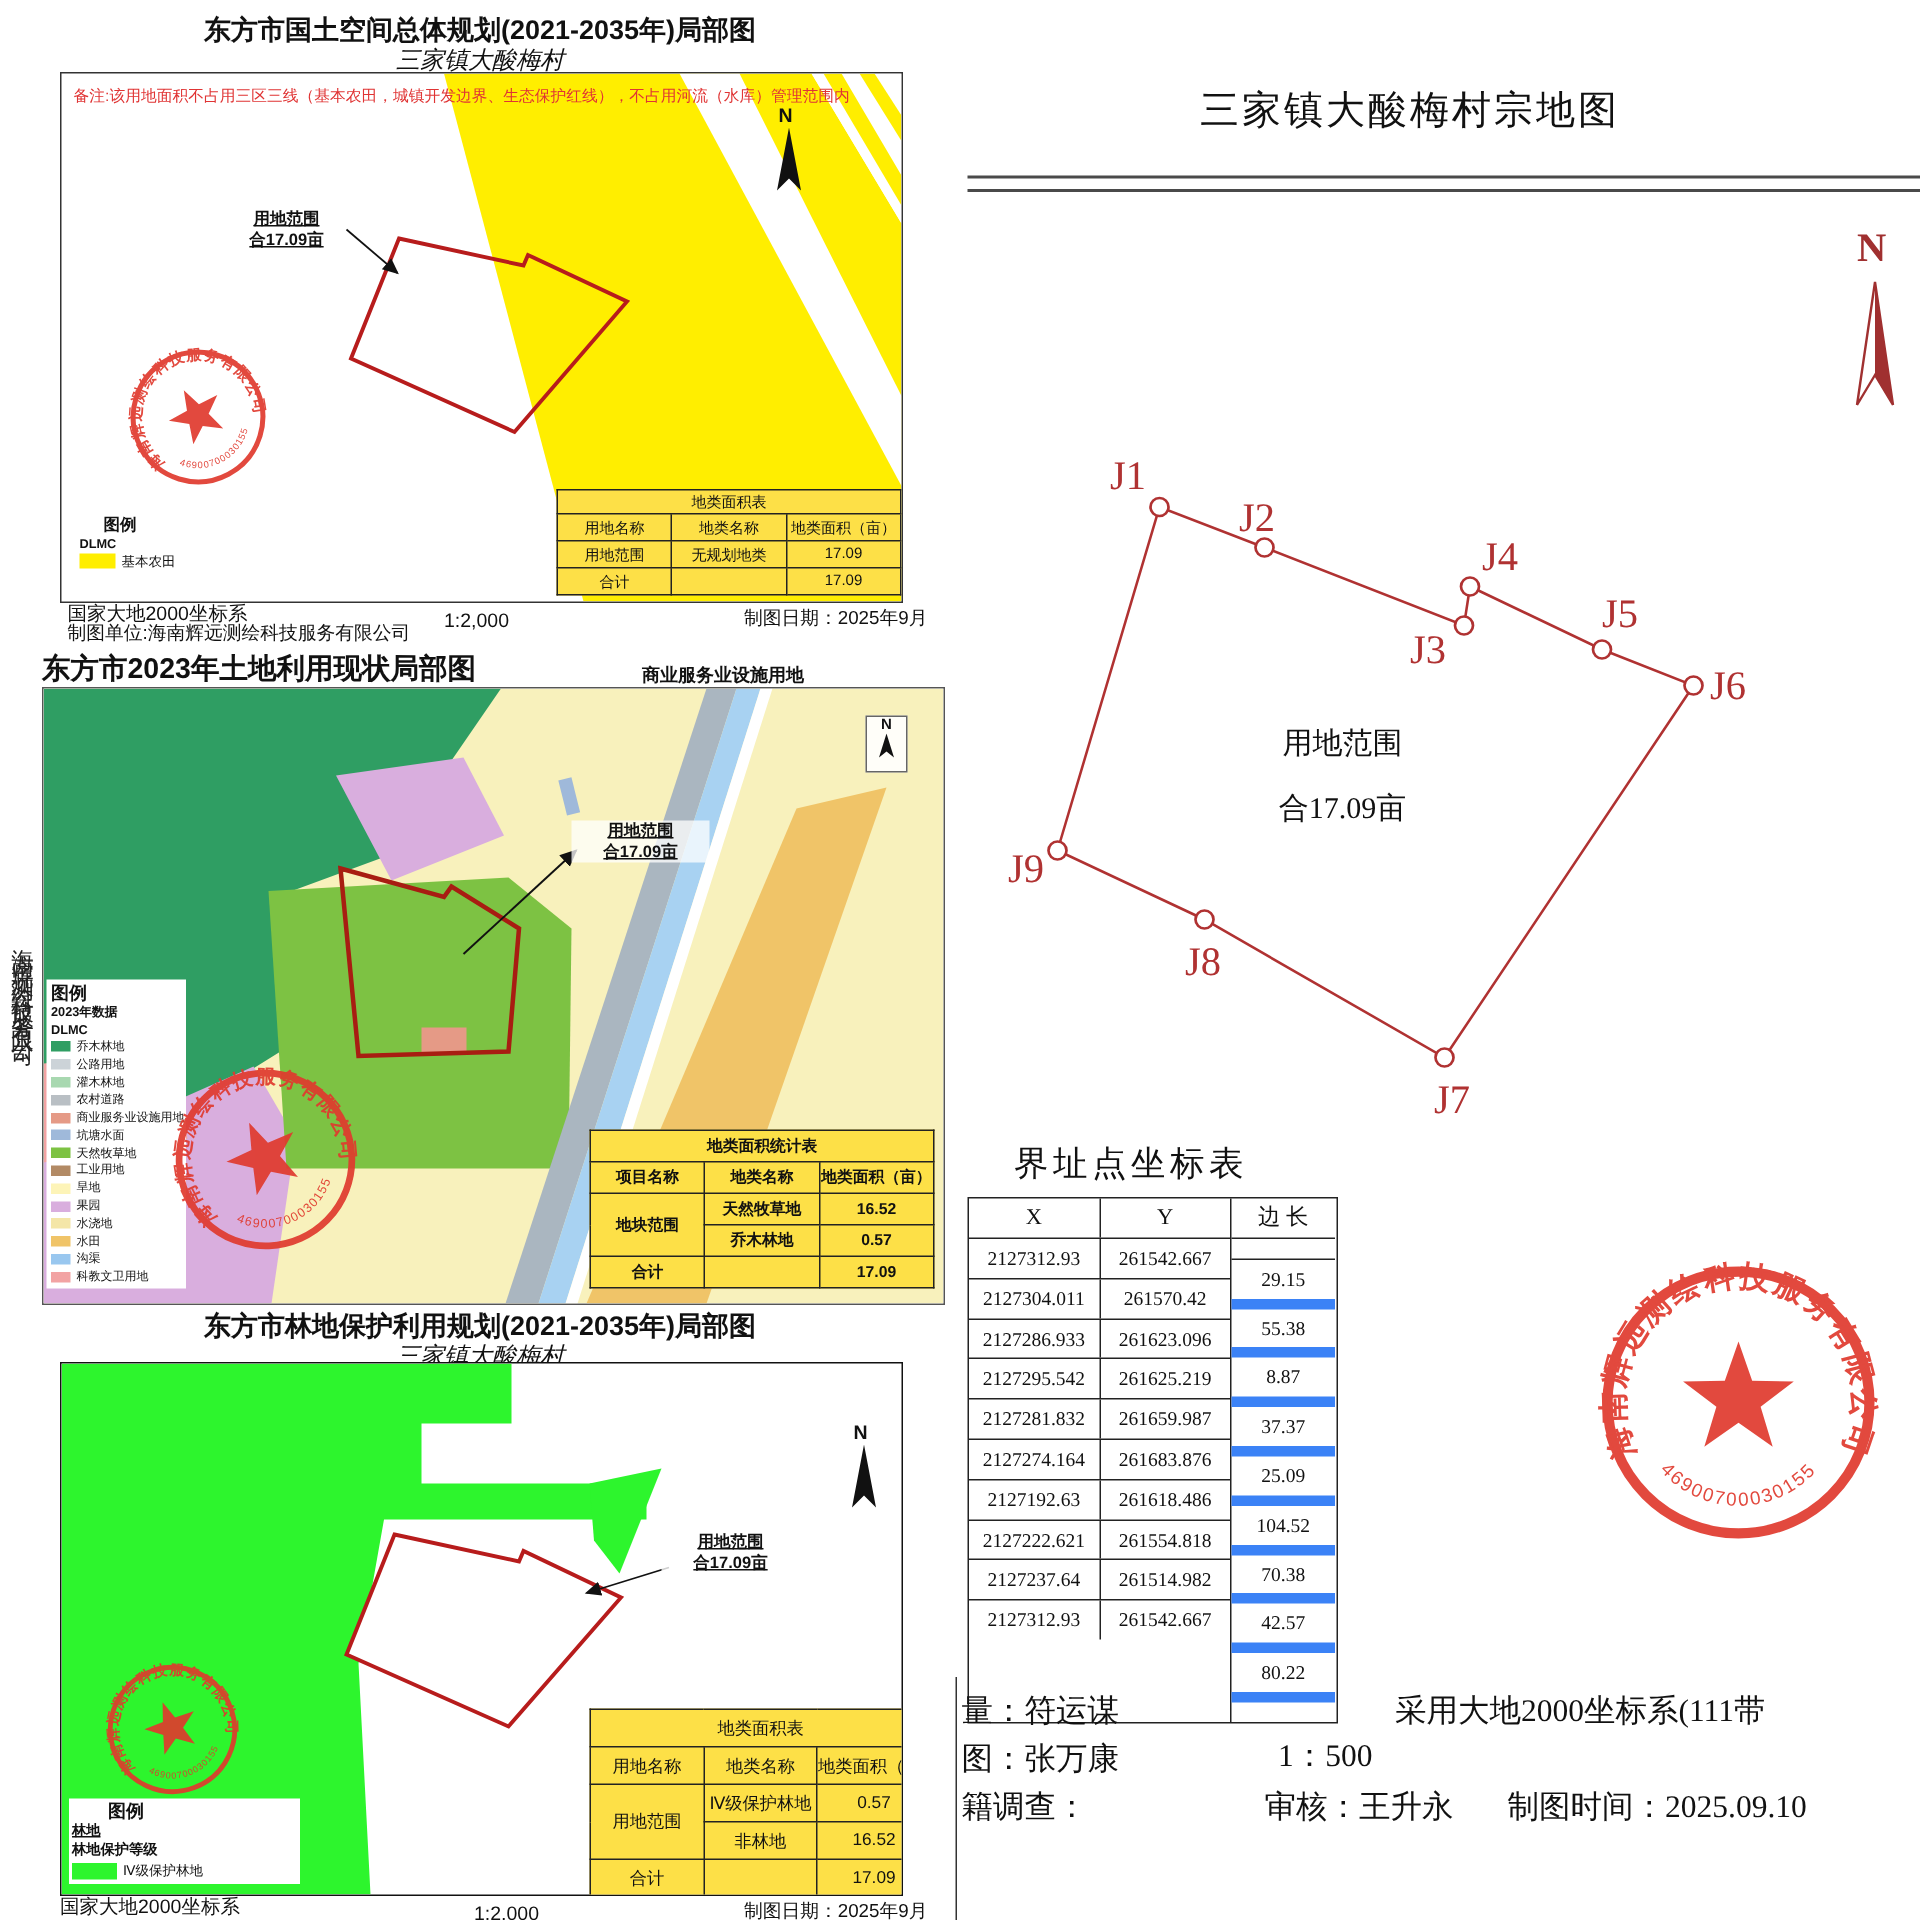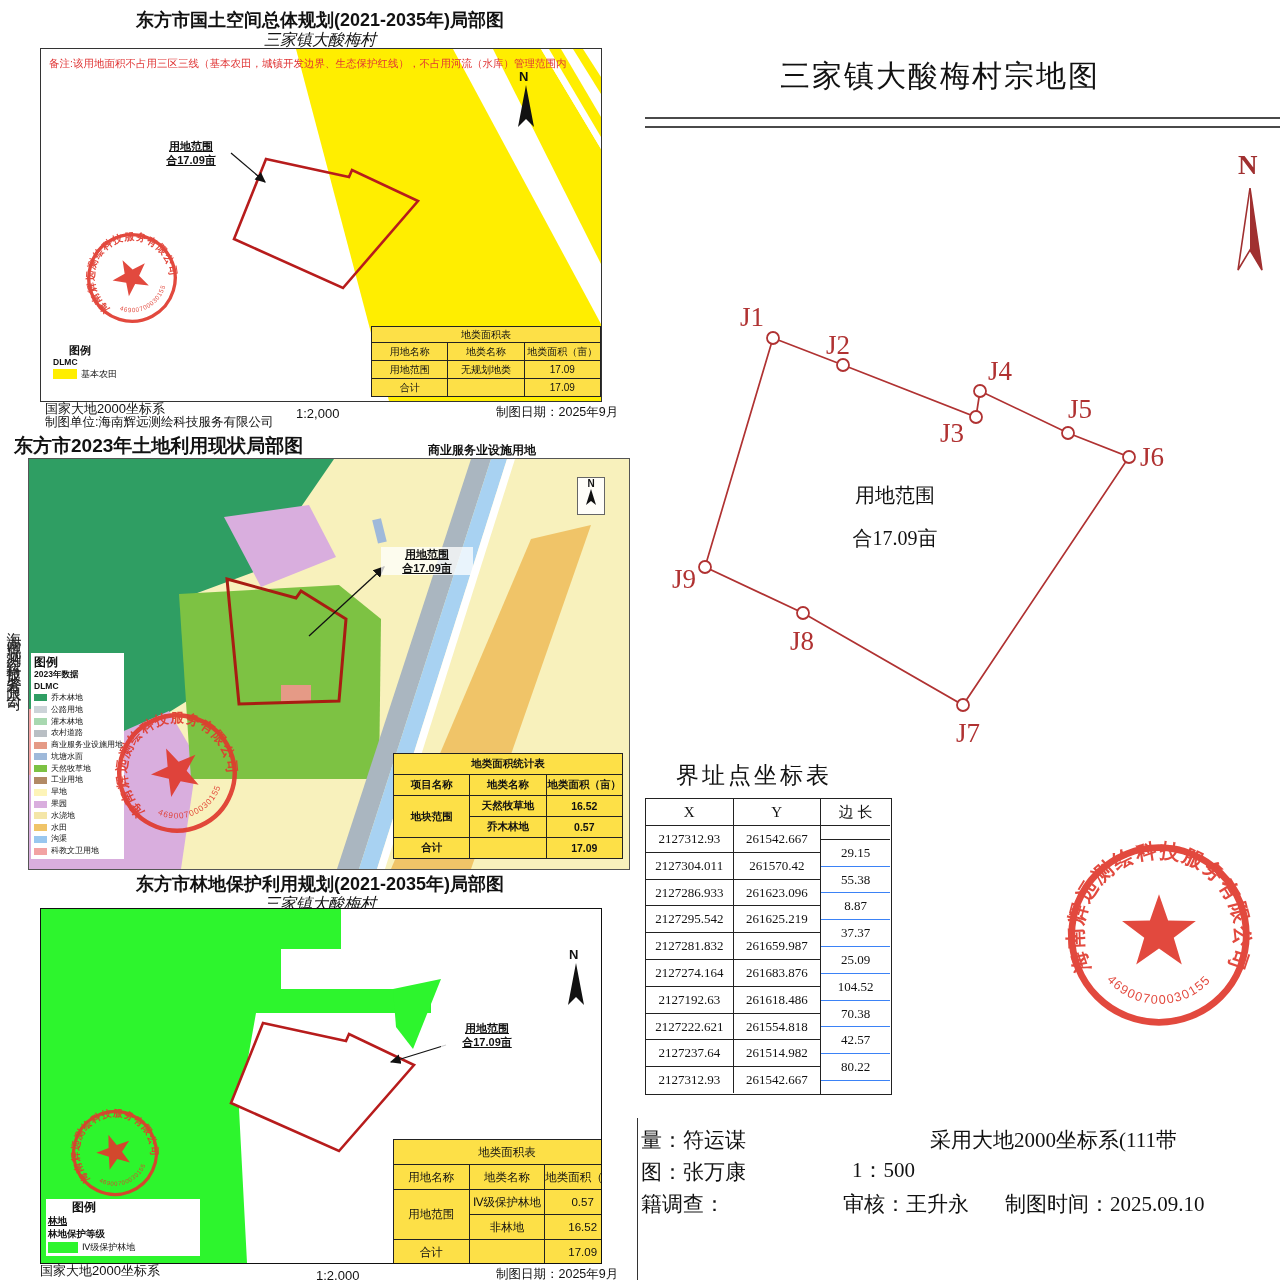--- a/index.html
+++ b/index.html
@@ -43,42 +43,42 @@
   #m2-table{left:364px;top:294px;width:230px;font-size:10.5px;font-weight:bold;}
   #m2-table td{height:20px;}
   #m3-table{left:352px;top:230px;width:228px;font-size:11.5px;}
   #m3-table td{height:24px;}
 
   
   .map-foot{position:absolute;font-size:12.5px;}
 
   
   #parcel-title{position:absolute;left:640px;top:56px;width:600px;text-align:center;
-      font-size:30px;font-family:"Liberation Serif",serif;letter-spacing:2px;}
+      font-size:26px;font-family:"Liberation Serif",serif;letter-spacing:2px;}
   .hrule{position:absolute;left:645px;width:635px;background:#4a4a4a;}
   #coord-title{position:absolute;left:676px;top:760px;font-size:23px;letter-spacing:3px;
       font-family:"Liberation Serif",serif;}
 
   
   #coord-table{position:absolute;left:645px;top:798px;width:245px;border:1.5px solid #222;
       background:#fff;font-family:"Liberation Serif",serif;}
   .ct-body{display:flex;}
   .ct-left{width:174px;}
   .ct-right{width:69px;border-left:1px solid #222;}
   .ct-hrow{display:flex;height:26px;border-bottom:1px solid #222;}
   .ct-h{flex:1;text-align:center;line-height:26px;font-size:15px;}
   .ct-h + .ct-h{border-left:1px solid #222;}
   .ct-row{display:flex;height:25.8px;border-bottom:1px solid #222;}
   .ct-row:last-child{border-bottom:none;}
   .ct-cell{width:87px;text-align:center;line-height:25.8px;font-size:13px;}
   .ct-cell + .ct-cell{border-left:1px solid #222;}
   .edge-h{height:26px;line-height:26px;text-align:center;font-size:15px;border-bottom:1px solid #222;}
   .edge-half{height:12.9px;border-bottom:1px solid #222;}
   .edge-half.end{border-bottom:none;}
-  .edge-cell{height:25.8px;line-height:25.8px;text-align:center;font-size:13px;border-bottom:1px solid #3b82f6;}
+  .edge-cell{height:25.8px;line-height:25.8px;text-align:center;font-size:13px;border-bottom:7px solid #3b82f6;}
   .ct-footer{border-top:1px solid #222;height:28px;line-height:28px;font-size:14.5px;padding-left:7px;}
 
   
   .br-line{position:absolute;font-size:21px;font-family:"Liberation Serif",serif;white-space:nowrap;}
   #v-divider{position:absolute;left:637px;top:1118px;width:1px;height:162px;background:#333;}
 
   
   #watermark{position:absolute;left:352px;top:600px;width:760px;font-size:74px;font-weight:bold;
       color:#e2392e;letter-spacing:2px;white-space:nowrap;z-index:60;
       text-shadow:0 0 7px rgba(255,255,255,.95), 0 0 2px rgba(255,255,255,.8);}
@@ -172,21 +172,21 @@
       </table>
     <svg class="stamp" style="left:43px;top:181px;transform:rotate(-28deg);" width="96" height="96" viewBox="0 0 200 200">
         <use href="#stamp-g"></use>
       </svg>
   </div>
   <div class="map-foot" style="left:45px;top:400px;font-size:13px;">国家大地2000坐标系</div>
   <div class="map-foot" style="left:45px;top:414px;">制图单位:海南辉远测绘科技服务有限公司</div>
   <div class="map-foot" style="left:296px;top:406px;font-size:13px;">1:2,000</div>
   <div class="map-foot" style="left:496px;top:404px;">制图日期：2025年9月</div>
 
-  <div class="abs" style="left:14px;top:433px;font-size:19px;font-weight:bold;">东方市2023年土地利用现状局部图</div>
+  <div class="abs" style="left:28px;top:433px;font-size:19px;font-weight:bold;">东方市2023年土地利用现状局部图</div>
   <div class="abs" style="left:428px;top:442px;font-size:12px;font-weight:bold;">商业服务业设施用地</div>
   <div id="side-text">海南辉远测绘科技服务有限公司</div>
 
   <div class="map-frame" style="left:28px;top:458px;width:600px;height:410px;border-color:#555;">
     <svg class="bg-svg" width="600" height="410">
       <defs>
         <marker id="m2arrow" markerWidth="10" markerHeight="10" refX="8" refY="4" orient="auto">
           <path d="M0,0 L9,4 L0,8 Z" fill="#111"></path>
         </marker>
       </defs>

